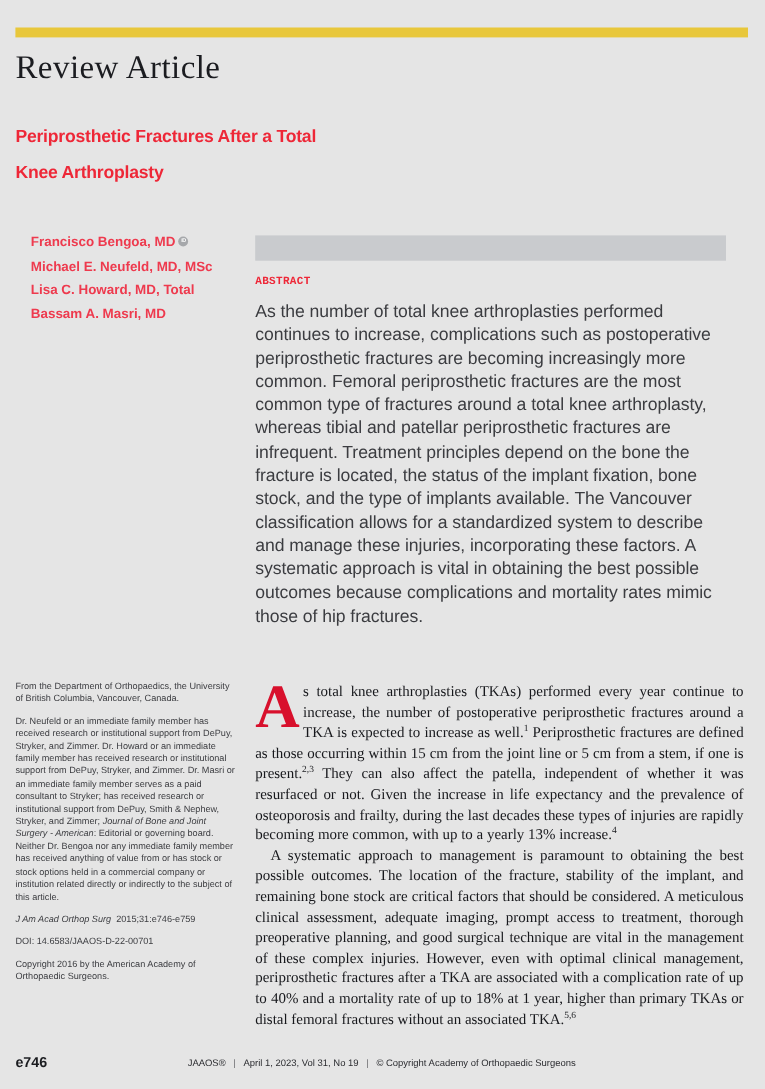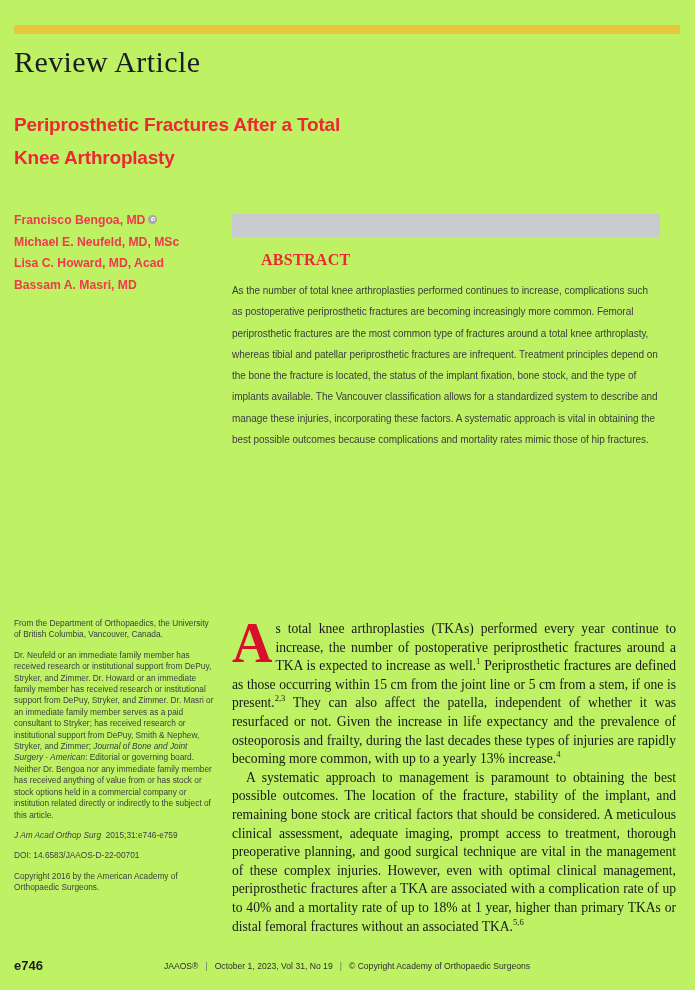--- a/index.html
+++ b/index.html
@@ -13,21 +13,21 @@
   body {
     font-family: "Liberation Sans", sans-serif;
     position: relative;
     overflow: hidden;
   }
 
   .page {
     position: relative;
     width: 695px;
     height: 990px;
-    background: #bef264;
+    background: #e5e5e5;
   }
 
   
   .gold-bar {
     position: absolute;
     left: 14px;
     top: 25px;
     width: 666px;
     height: 9px;
     background: #e8c73b;
@@ -46,30 +46,30 @@
   }
 
   
   .article-title {
     position: absolute;
     left: 14px;
     top: 108px;
     width: 500px;
     font-family: "Liberation Sans", sans-serif;
     font-weight: bold;
-    font-size: 19px;
+    font-size: 16px;
     line-height: 33px;
     color: #ee2737;
     letter-spacing: -0.2px;
   }
 
   
   .authors {
     position: absolute;
-    left: 14px;
+    left: 28px;
     top: 210px;
     width: 210px;
   }
   .author-line {
     font-family: "Liberation Sans", sans-serif;
     font-weight: bold;
     font-size: 12.2px;
     line-height: 21.5px;
     color: #ee3a4e;
     white-space: nowrap;
@@ -120,31 +120,30 @@
     top: 214px;
     width: 428px;
   }
   .abstract-graybox {
     width: 428px;
     height: 23px;
     background: #c9cbce;
   }
   .abstract-heading {
     margin-top: 14px;
-    font-family: Liberation Serif, serif;
-    font-weight: bold;
-    font-size: 16px;
+    font-family: Liberation Mono, monospace;
+    font-weight: bold;
+    font-size: 10px;
     letter-spacing: 0.3px;
     color: #ee2737;
-    margin-left: 29px;
   }
   .abstract-body {
     margin-top: 11px;
     font-family: "Liberation Sans", sans-serif;
-    font-size: 10px;
+    font-size: 16px;
     line-height: 21.3px;
     color: #3b3c40;
     letter-spacing: -0.05px;
   }
 
   
   .body-col {
     position: absolute;
     left: 232px;
     top: 620px;
@@ -221,21 +220,21 @@
   <h1 class="article-title">
     <span>Periprosthetic Fractures After a Total</span><br>
     <span>Knee Arthroplasty</span>
   </h1>
 
   <div class="authors">
     <div class="author-line">
       <span>Francisco Bengoa, MD</span><span class="orcid-icon"></span>
     </div>
     <div class="author-line">Michael E. Neufeld, MD, MSc</div>
-    <div class="author-line">Lisa C. Howard, MD, Acad</div>
+    <div class="author-line">Lisa C. Howard, MD, Total</div>
     <div class="author-line">Bassam A. Masri, MD</div>
   </div>
 
   <div class="abstract-block">
     <div class="abstract-graybox"></div>
     <div class="abstract-heading">ABSTRACT</div>
     <div class="abstract-body">As the number of total knee arthroplasties performed continues to increase, complications such as postoperative periprosthetic fractures are becoming increasingly more common. Femoral periprosthetic fractures are the most common type of fractures around a total knee arthroplasty, whereas tibial and patellar periprosthetic fractures are infrequent. Treatment principles depend on the bone the fracture is located, the status of the implant fixation, bone stock, and the type of implants available. The Vancouver classification allows for a standardized system to describe and manage these injuries, incorporating these factors. A systematic approach is vital in obtaining the best possible outcomes because complications and mortality rates mimic those of hip fractures.</div>
   </div>
 
   <div class="left-rail">
@@ -247,17 +246,17 @@
   </div>
 
   <div class="body-col">
     <p><span class="dropcap">A</span><span>s total knee arthroplasties (TKAs) performed every year continue to increase, the number of postoperative periprosthetic fractures around a TKA is expected to increase as well.</span><sup>1</sup><span> Periprosthetic fractures are defined as those occurring within 15 cm from the joint line or 5 cm from a stem, if one is present.</span><sup>2,3</sup><span> They can also affect the patella, independent of whether it was resurfaced or not. Given the increase in life expectancy and the prevalence of osteoporosis and frailty, during the last decades these types of injuries are rapidly becoming more common, with up to a yearly 13% increase.</span><sup>4</sup></p>
     <p><span>A systematic approach to management is paramount to obtaining the best possible outcomes. The location of the fracture, stability of the implant, and remaining bone stock are critical factors that should be considered. A meticulous clinical assessment, adequate imaging, prompt access to treatment, thorough preoperative planning, and good surgical technique are vital in the management of these complex injuries. However, even with optimal clinical management, periprosthetic fractures after a TKA are associated with a complication rate of up to 40% and a mortality rate of up to 18% at 1 year, higher than primary TKAs or distal femoral fractures without an associated TKA.</span><sup>5,6</sup></p>
   </div>
 
   <div class="footer">
     <div class="folio">e746</div>
     <div class="footer-center">
-      <span class="brand">JAAOS®</span><span class="sep">|</span><span>October 1, 2023, Vol 31, No 19</span><span class="sep">|</span><span>© Copyright Academy of Orthopaedic Surgeons</span>
+      <span class="brand">JAAOS®</span><span class="sep">|</span><span>April 1, 2023, Vol 31, No 19</span><span class="sep">|</span><span>© Copyright Academy of Orthopaedic Surgeons</span>
     </div>
   </div>
 
 </div>
 
 </body></html>

